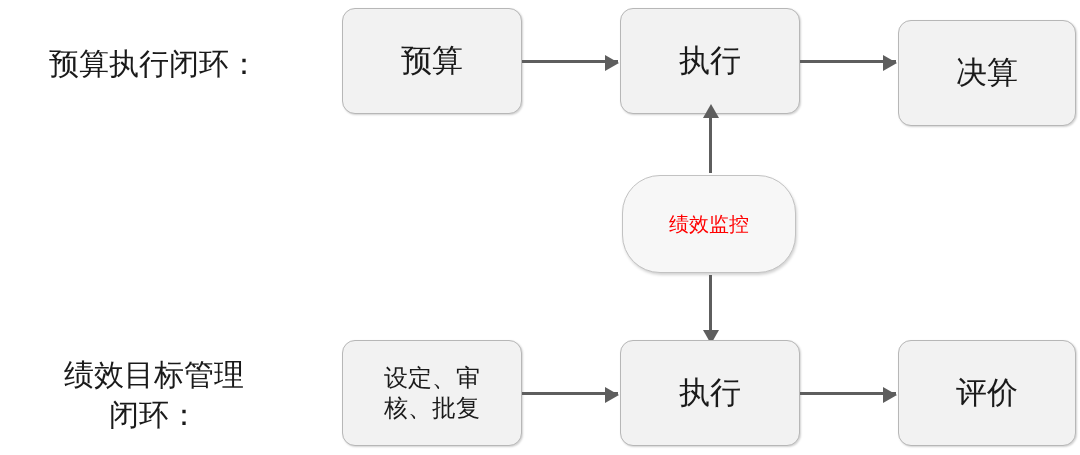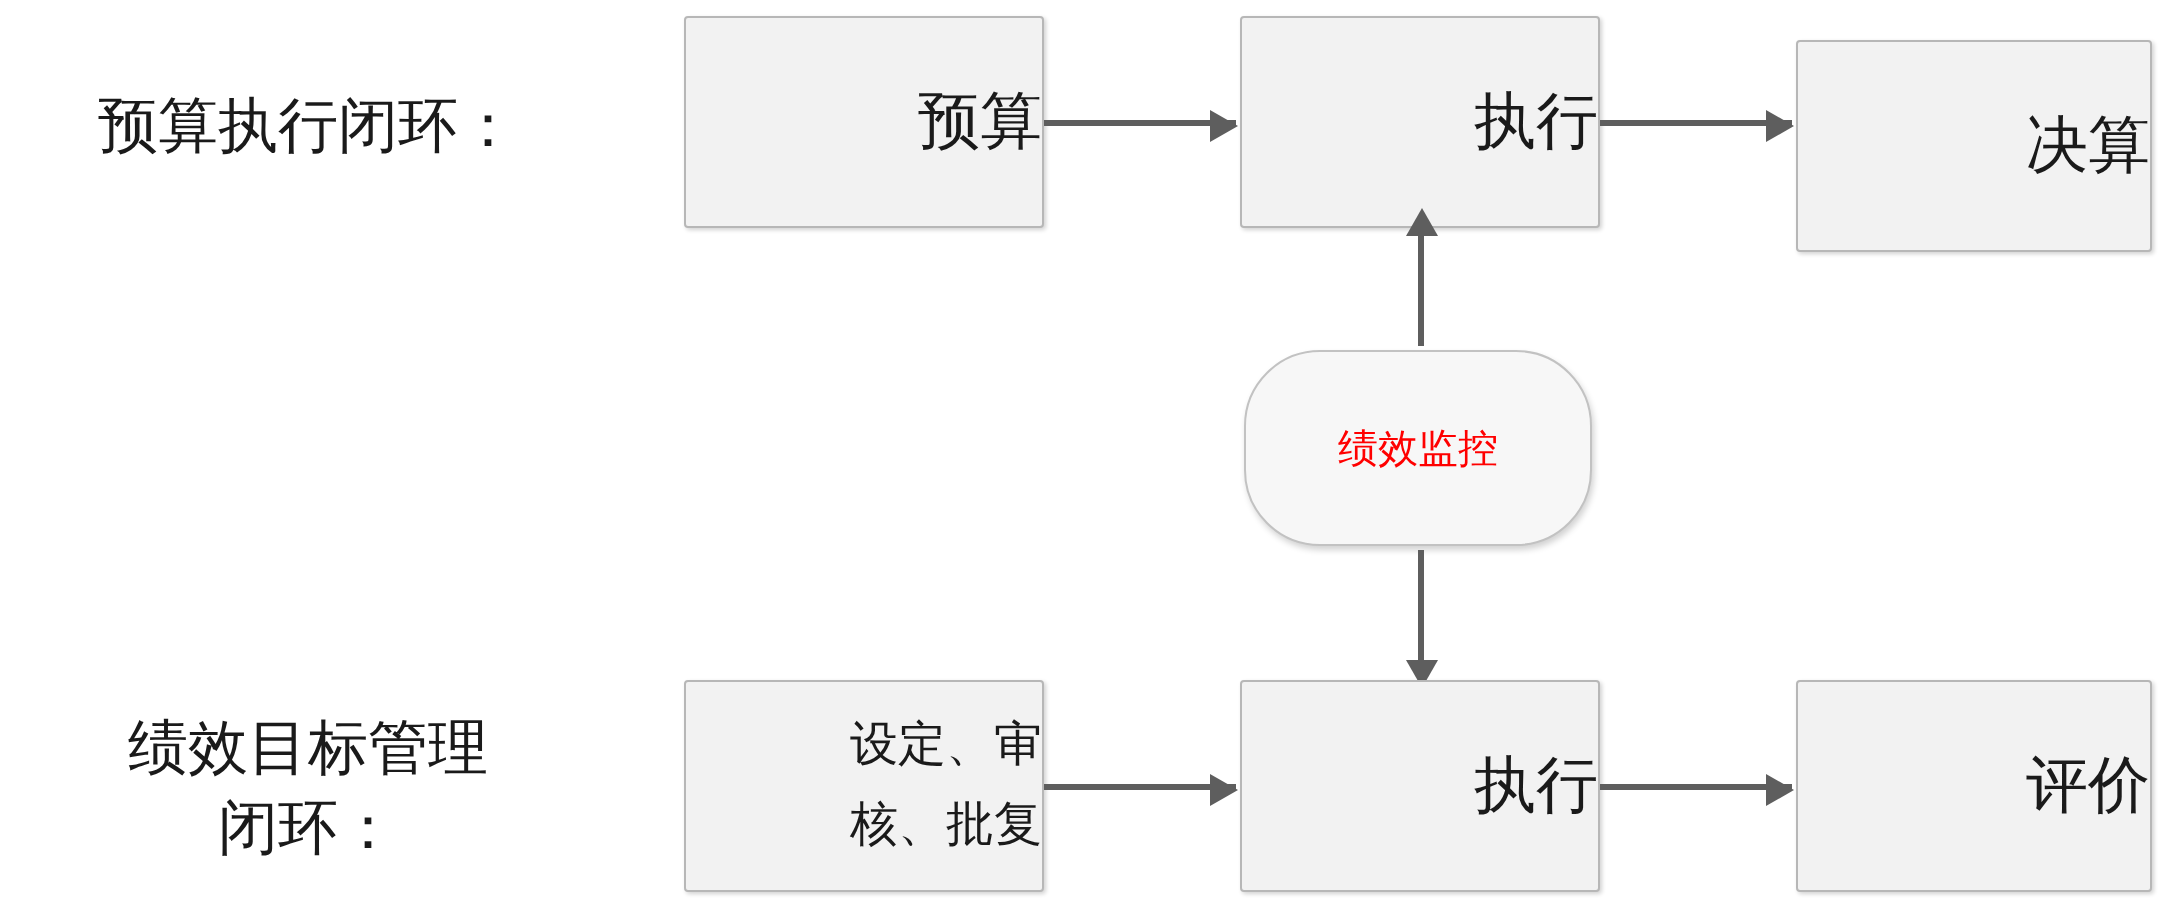--- a/index.html
+++ b/index.html
@@ -24,40 +24,40 @@
     line-height: 40px;
     text-align: center;
     white-space: pre-line;
     font-family: "Liberation Serif", serif;
   }
   .node-box {
     position: absolute;
     box-sizing: border-box;
     background: #f2f2f2;
     border: 1px solid #b7b7b7;
-    border-radius: 2px;
+    border-radius: 13px;
     box-shadow: 1px 1px 2px rgba(0,0,0,0.18);
     display: flex;
     align-items: center;
-    justify-content: flex-end;
+    justify-content: center;
     text-align: center;
     color: #1a1a1a;
     font-family: "Liberation Serif", serif;
   }
   .node-box .node-label {
     display: block;
     white-space: pre-line;
   }
   .node-big .node-label {
     font-size: 31px;
     line-height: 38px;
   }
   .node-small .node-label {
     font-size: 24px;
-    line-height: 40px;
+    line-height: 30px;
   }
   .rounded-node {
     position: absolute;
     box-sizing: border-box;
     background: #f7f7f7;
     border: 1px solid #c2c2c2;
     border-radius: 38px;
     box-shadow: 1px 2px 3px rgba(0,0,0,0.18);
     display: flex;
     align-items: center;

